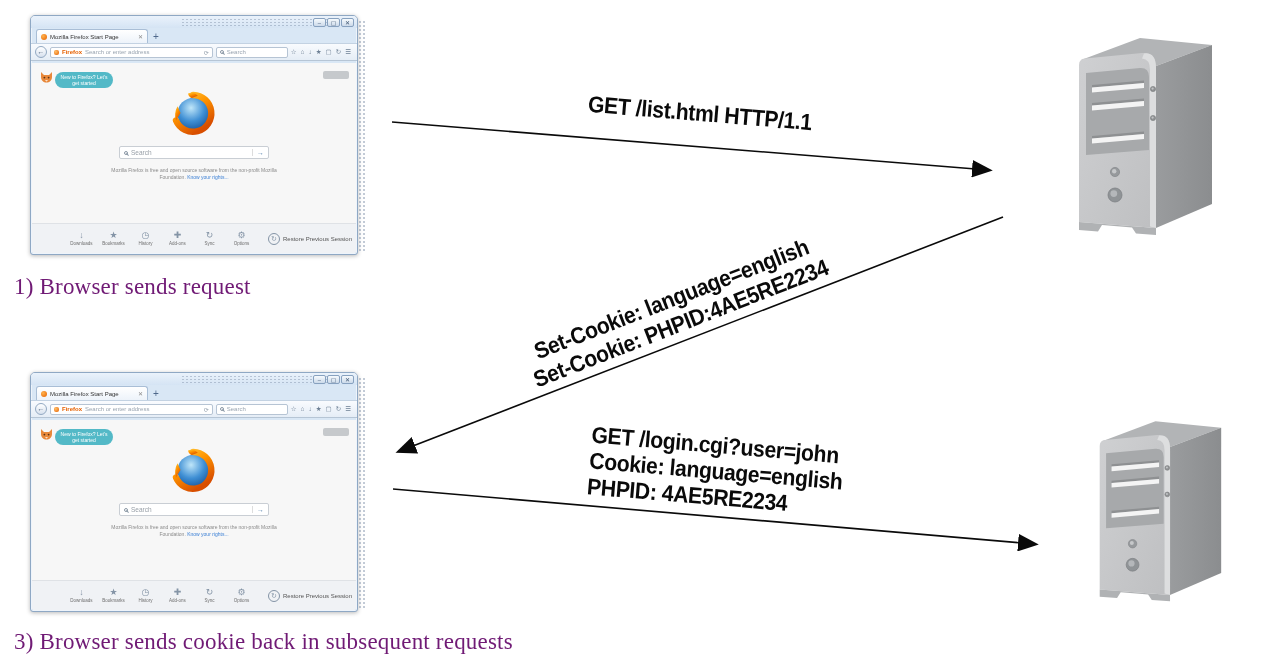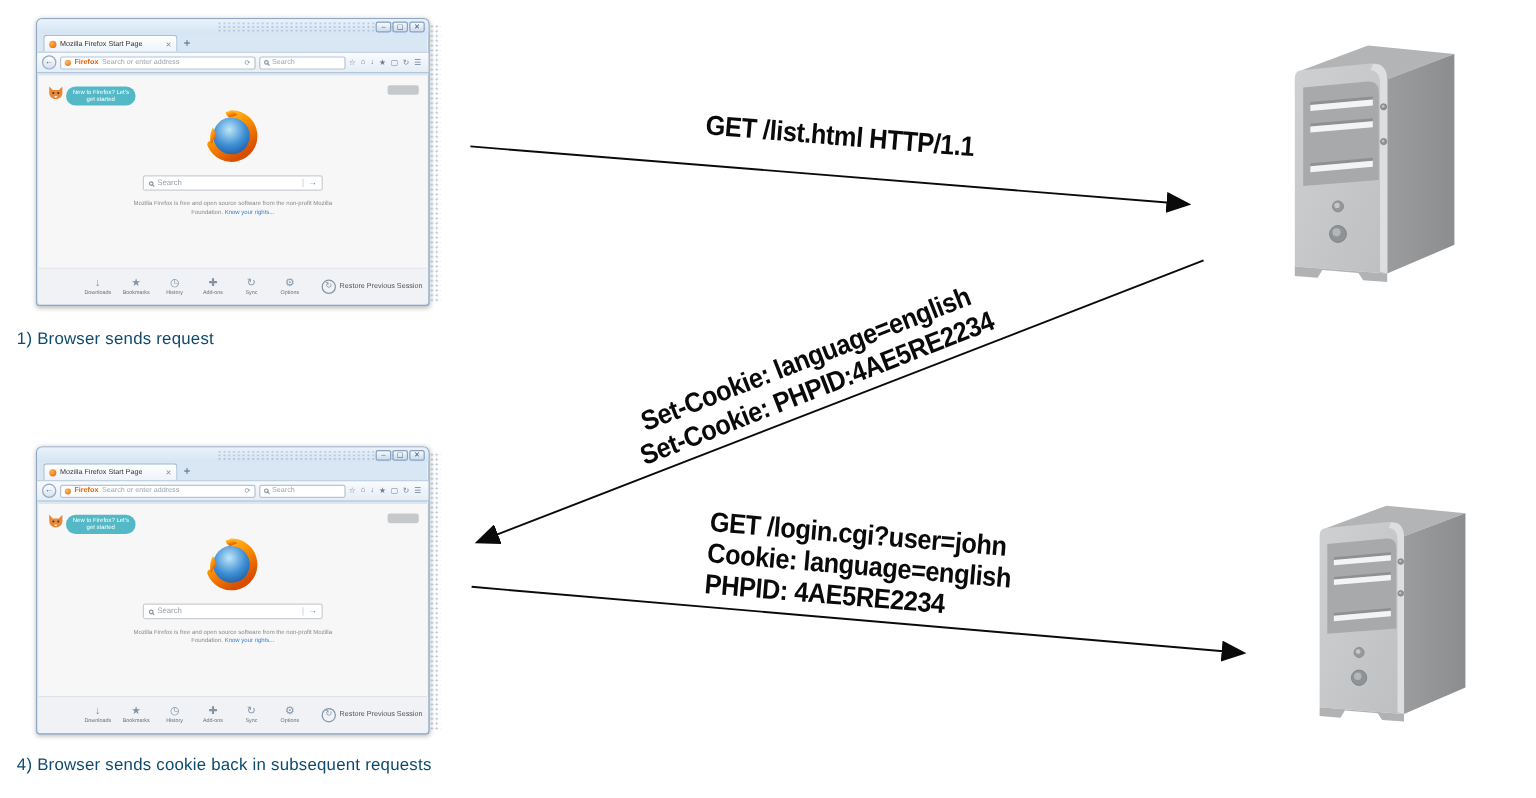--- a/index.html
+++ b/index.html
@@ -1,21 +1,21 @@
 <!DOCTYPE html>
 <html><head>
 <meta charset="utf-8">
 <style>
   html,body{margin:0;padding:0;background:#ffffff;}
   *{box-sizing:border-box;}
   #stage{position:relative;width:1280px;height:665px;background:#fff;overflow:hidden;
          font-family:"Liberation Sans",sans-serif;}
 
   
-  .caption{position:absolute;font-size:14px;font-weight:400;color:#0c4a6e;letter-spacing:.2px;}
+  .caption{position:absolute;font-size:23px;font-weight:400;color:#701a75;letter-spacing:.2px;font-family:Liberation Serif, serif;}
 
   
   #arrows{position:absolute;left:0;top:0;pointer-events:none;}
   .alabel{position:absolute;font-weight:bold;font-size:23px;color:#0a0a0a;white-space:nowrap;
           text-align:center;line-height:26px;letter-spacing:-.4px;
           transform:translate(-50%,-50%) rotate(var(--rot)) scaleX(.92);}
   .alabel.left{text-align:left;}
 
   
   .deco-dots{position:absolute;background-image:radial-gradient(circle,rgba(96,118,148,.38) .8px,transparent 1.1px);
@@ -434,15 +434,15 @@
     <circle cx="51" cy="140" r="4.6" fill="#96999c" stroke="#84878a" stroke-width=".7"></circle>
     <circle cx="50.2" cy="139.2" r="2.2" fill="#c6c8ca"></circle>
     <circle cx="51" cy="163" r="7" fill="#8f9396" stroke="#7f8285" stroke-width=".8"></circle>
     <circle cx="49.8" cy="161.6" r="3.4" fill="#b4b7ba"></circle>
 
     <path d="M15,190 L92,196 L92,203 L72,201.5 L68,195.5 L38,193 L34,199.5 L15,198 Z" fill="#b0b2b4"></path>
   </svg>
 </div>
 
   <div class="caption" style="left:14px;top:274px;">1) Browser sends request</div>
-  <div class="caption" style="left:14px;top:629px;">4) Browser sends cookie back in subsequent requests</div>
+  <div class="caption" style="left:14px;top:629px;">3) Browser sends cookie back in subsequent requests</div>
 
 </div>
 
 </body></html>

